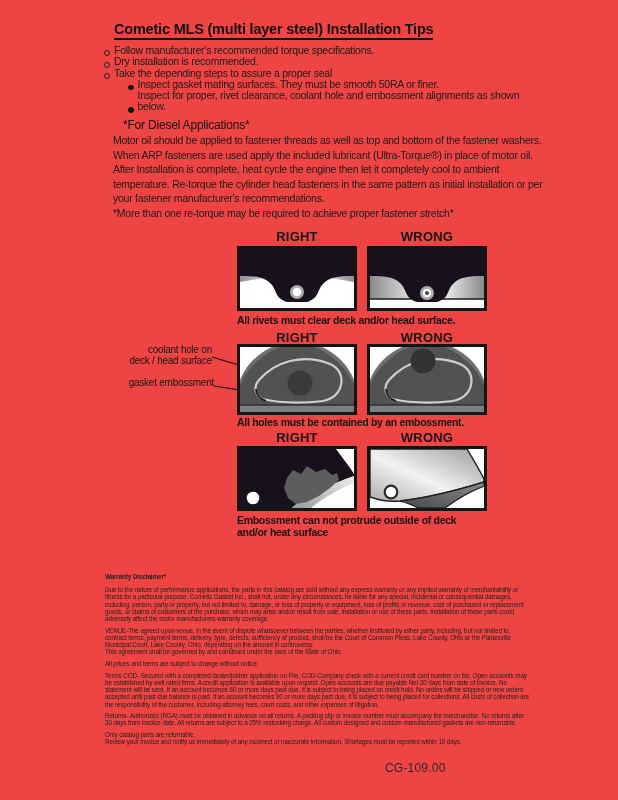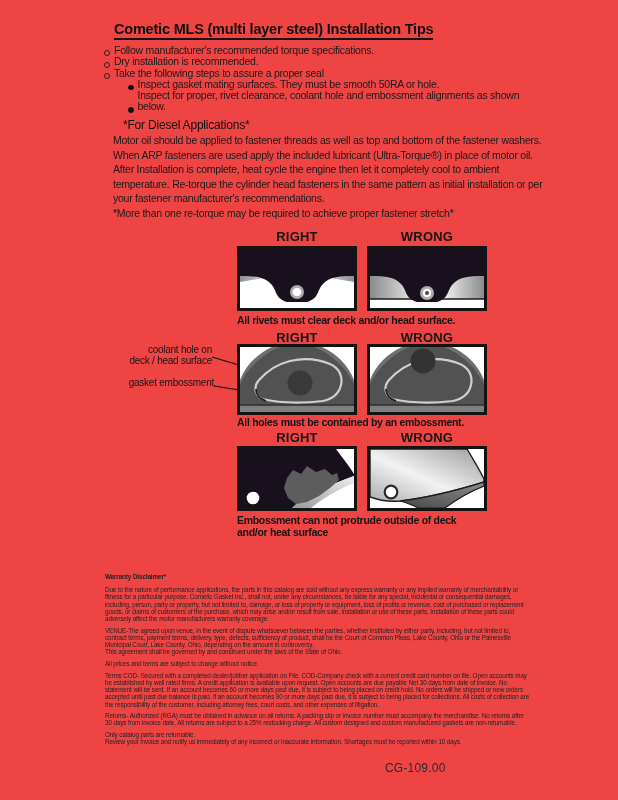--- a/index.html
+++ b/index.html
@@ -48,25 +48,25 @@
     <div class="tip-row">
       <span class="tip-marker"></span>
       <span>Follow manufacturer's recommended torque specifications.</span>
     </div>
     <div class="tip-row">
       <span class="tip-marker"></span>
       <span>Dry installation is recommended.</span>
     </div>
     <div class="tip-row">
       <span class="tip-marker"></span>
-      <span>Take the following steps to assure a proper seal</span>
+      <span>Take the depending steps to assure a proper seal</span>
     </div>
     <div class="tip-row sub">
       <span class="tip-marker"></span>
-      <span>Inspect gasket mating surfaces.  They must be smooth 50RA or hole.</span>
+      <span>Inspect gasket mating surfaces.  They must be smooth 50RA or finer.</span>
     </div>
     <div class="tip-row sub">
       <span class="tip-marker"></span>
       <span>Inspect for proper, rivet clearance, coolant hole and embossment alignments as shown below.</span>
     </div>
   </div>
 
   <div class="abs sec-head">*For Diesel Applications*</div>
   <div class="abs para p1">Motor oil should be applied to fastener threads as well as top and bottom of the fastener washers. When ARP fasteners are used apply the included lubricant (Ultra-Torque®) in place of motor oil.</div>
   <div class="abs para p2">After Installation is complete, heat cycle the engine then let it completely cool to ambient temperature. Re-torque the cylinder head fasteners in the same pattern as initial installation or per your fastener manufacturer's recommendations.</div>

